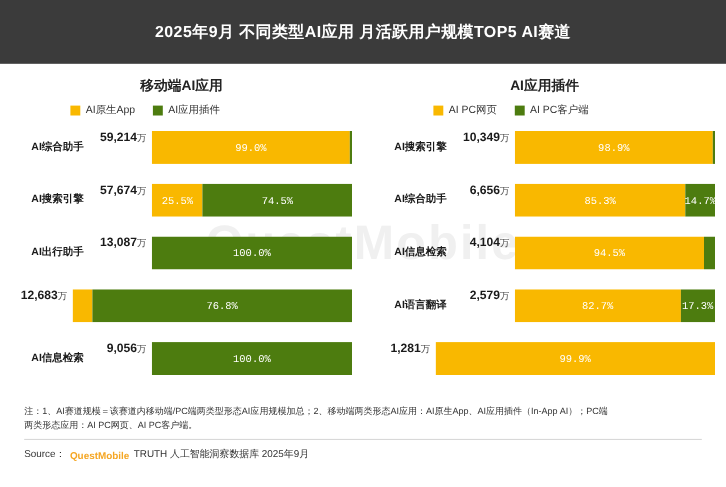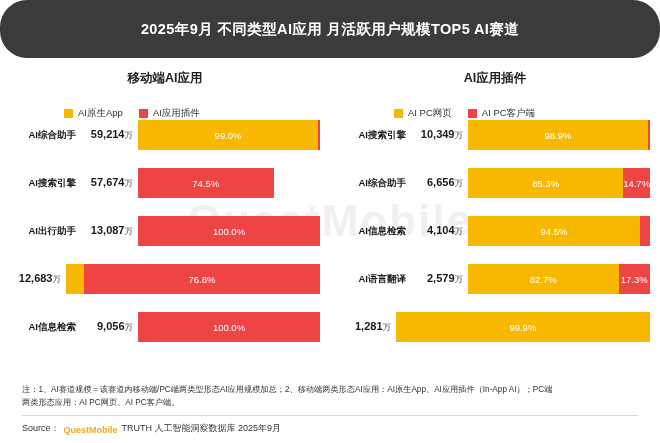--- a/index.html
+++ b/index.html
@@ -21,21 +21,20 @@
     box-sizing: border-box;
   }
   
   .header {
     width: 660px;
     height: 58px;
     background: #3b3b3b;
     display: flex;
     align-items: center;
     justify-content: center;
-    border-radius: 27px;
   }
   .header-title {
     color: #ffffff;
     font-size: 14.5px;
     font-weight: bold;
     letter-spacing: 0.4px;
   }
   
   .watermark {
     position: absolute;
@@ -64,27 +63,28 @@
     width: 330px;
     box-sizing: border-box;
     position: relative;
   }
   .panel-title {
     text-align: center;
     font-size: 12.5px;
     font-weight: bold;
     color: #222;
     margin-top: 4px;
-    margin-bottom: 19px;
+    margin-bottom: 6px;
   }
   .legend {
     display: flex;
     align-items: center;
     gap: 16px;
     padding-left: 64px;
+    margin-bottom: 12px;
     height: 14px;
   }
   .legend-item {
     display: flex;
     align-items: center;
     gap: 5px;
     font-size: 9.5px;
     color: #333;
   }
   .legend-swatch {
@@ -92,21 +92,20 @@
     height: 9px;
     display: inline-block;
   }
   
   .rows {
     padding-left: 10px;
     padding-right: 10px;
   }
   .row {
     display: flex;
-    align-items: center;
     height: 30px;
     margin-bottom: 18px;
   }
   .row-label {
     width: 72px;
     text-align: right;
     font-size: 9.5px;
     font-weight: bold;
     color: #1a1a1a;
     padding-right: 6px;
@@ -138,28 +137,29 @@
   .seg {
     height: 30px;
     display: flex;
     align-items: center;
     justify-content: center;
     font-size: 9.5px;
     color: #ffffff;
     font-weight: normal;
     white-space: nowrap;
     box-sizing: border-box;
+    font-family: Liberation Mono, monospace;
   }
   .seg-a { background: #f9b800; }
-  .seg-b { background: #ef4444; }
+  .seg-b { background: #4d7c0f; }
   
   .footer {
     position: absolute;
     left: 0;
-    bottom: 0;
+    bottom: 16px;
     width: 582px;
     box-sizing: border-box;
     padding: 0 22px 8px 22px;
     z-index: 3;
   }
   .note {
     font-size: 8.2px;
     color: #333;
     line-height: 1.5;
     margin-bottom: 6px;
@@ -218,20 +218,21 @@
           <div class="bar">
             <div class="seg seg-a" style="width:99%">99.0%</div>
             <div class="seg seg-b" style="width:1%"></div>
           </div>
         </div>
 
         <div class="row">
           <div class="row-label">AI搜索引擎</div>
           <div class="row-value"><span>57,674</span><span class="unit">万</span></div>
           <div class="bar">
+            <div class="seg seg-a" style="width:25.5%">25.5%</div>
             <div class="seg seg-b" style="width:74.5%">74.5%</div>
           </div>
         </div>
 
         <div class="row">
           <div class="row-label">AI出行助手</div>
           <div class="row-value"><span>13,087</span><span class="unit">万</span></div>
           <div class="bar">
             <div class="seg seg-a" style="width:0%"></div>
             <div class="seg seg-b" style="width:100%">100.0%</div>

